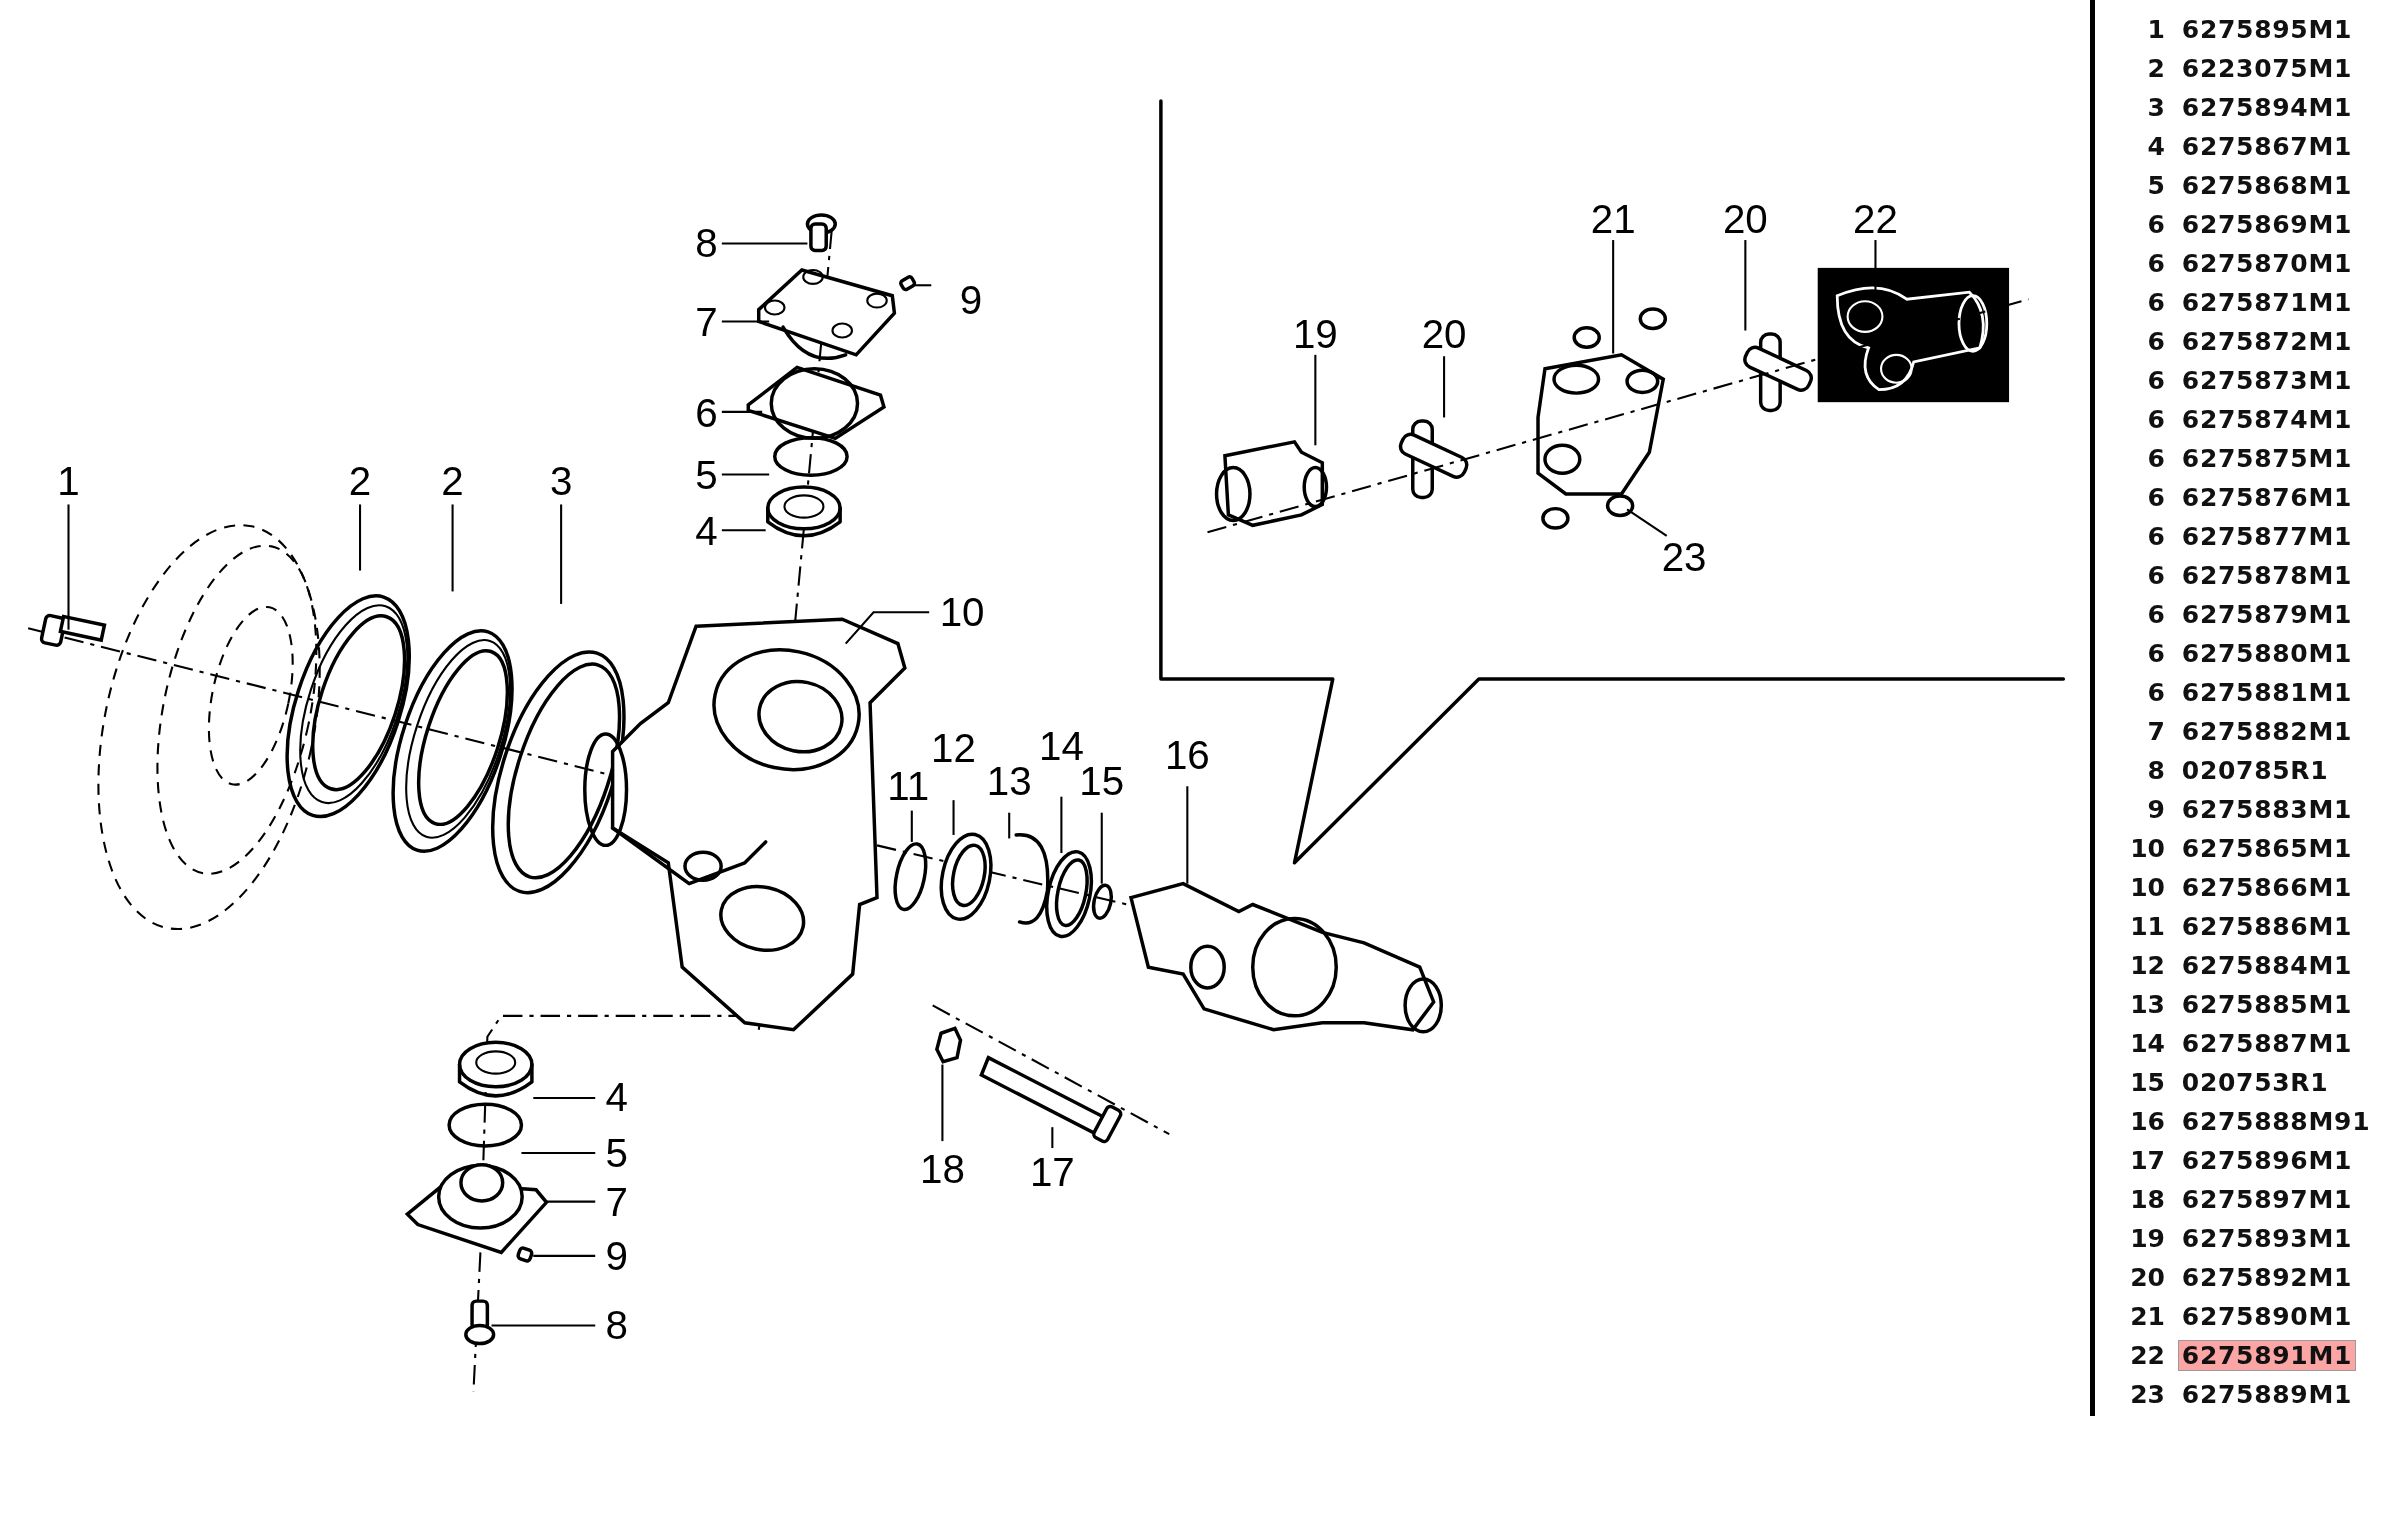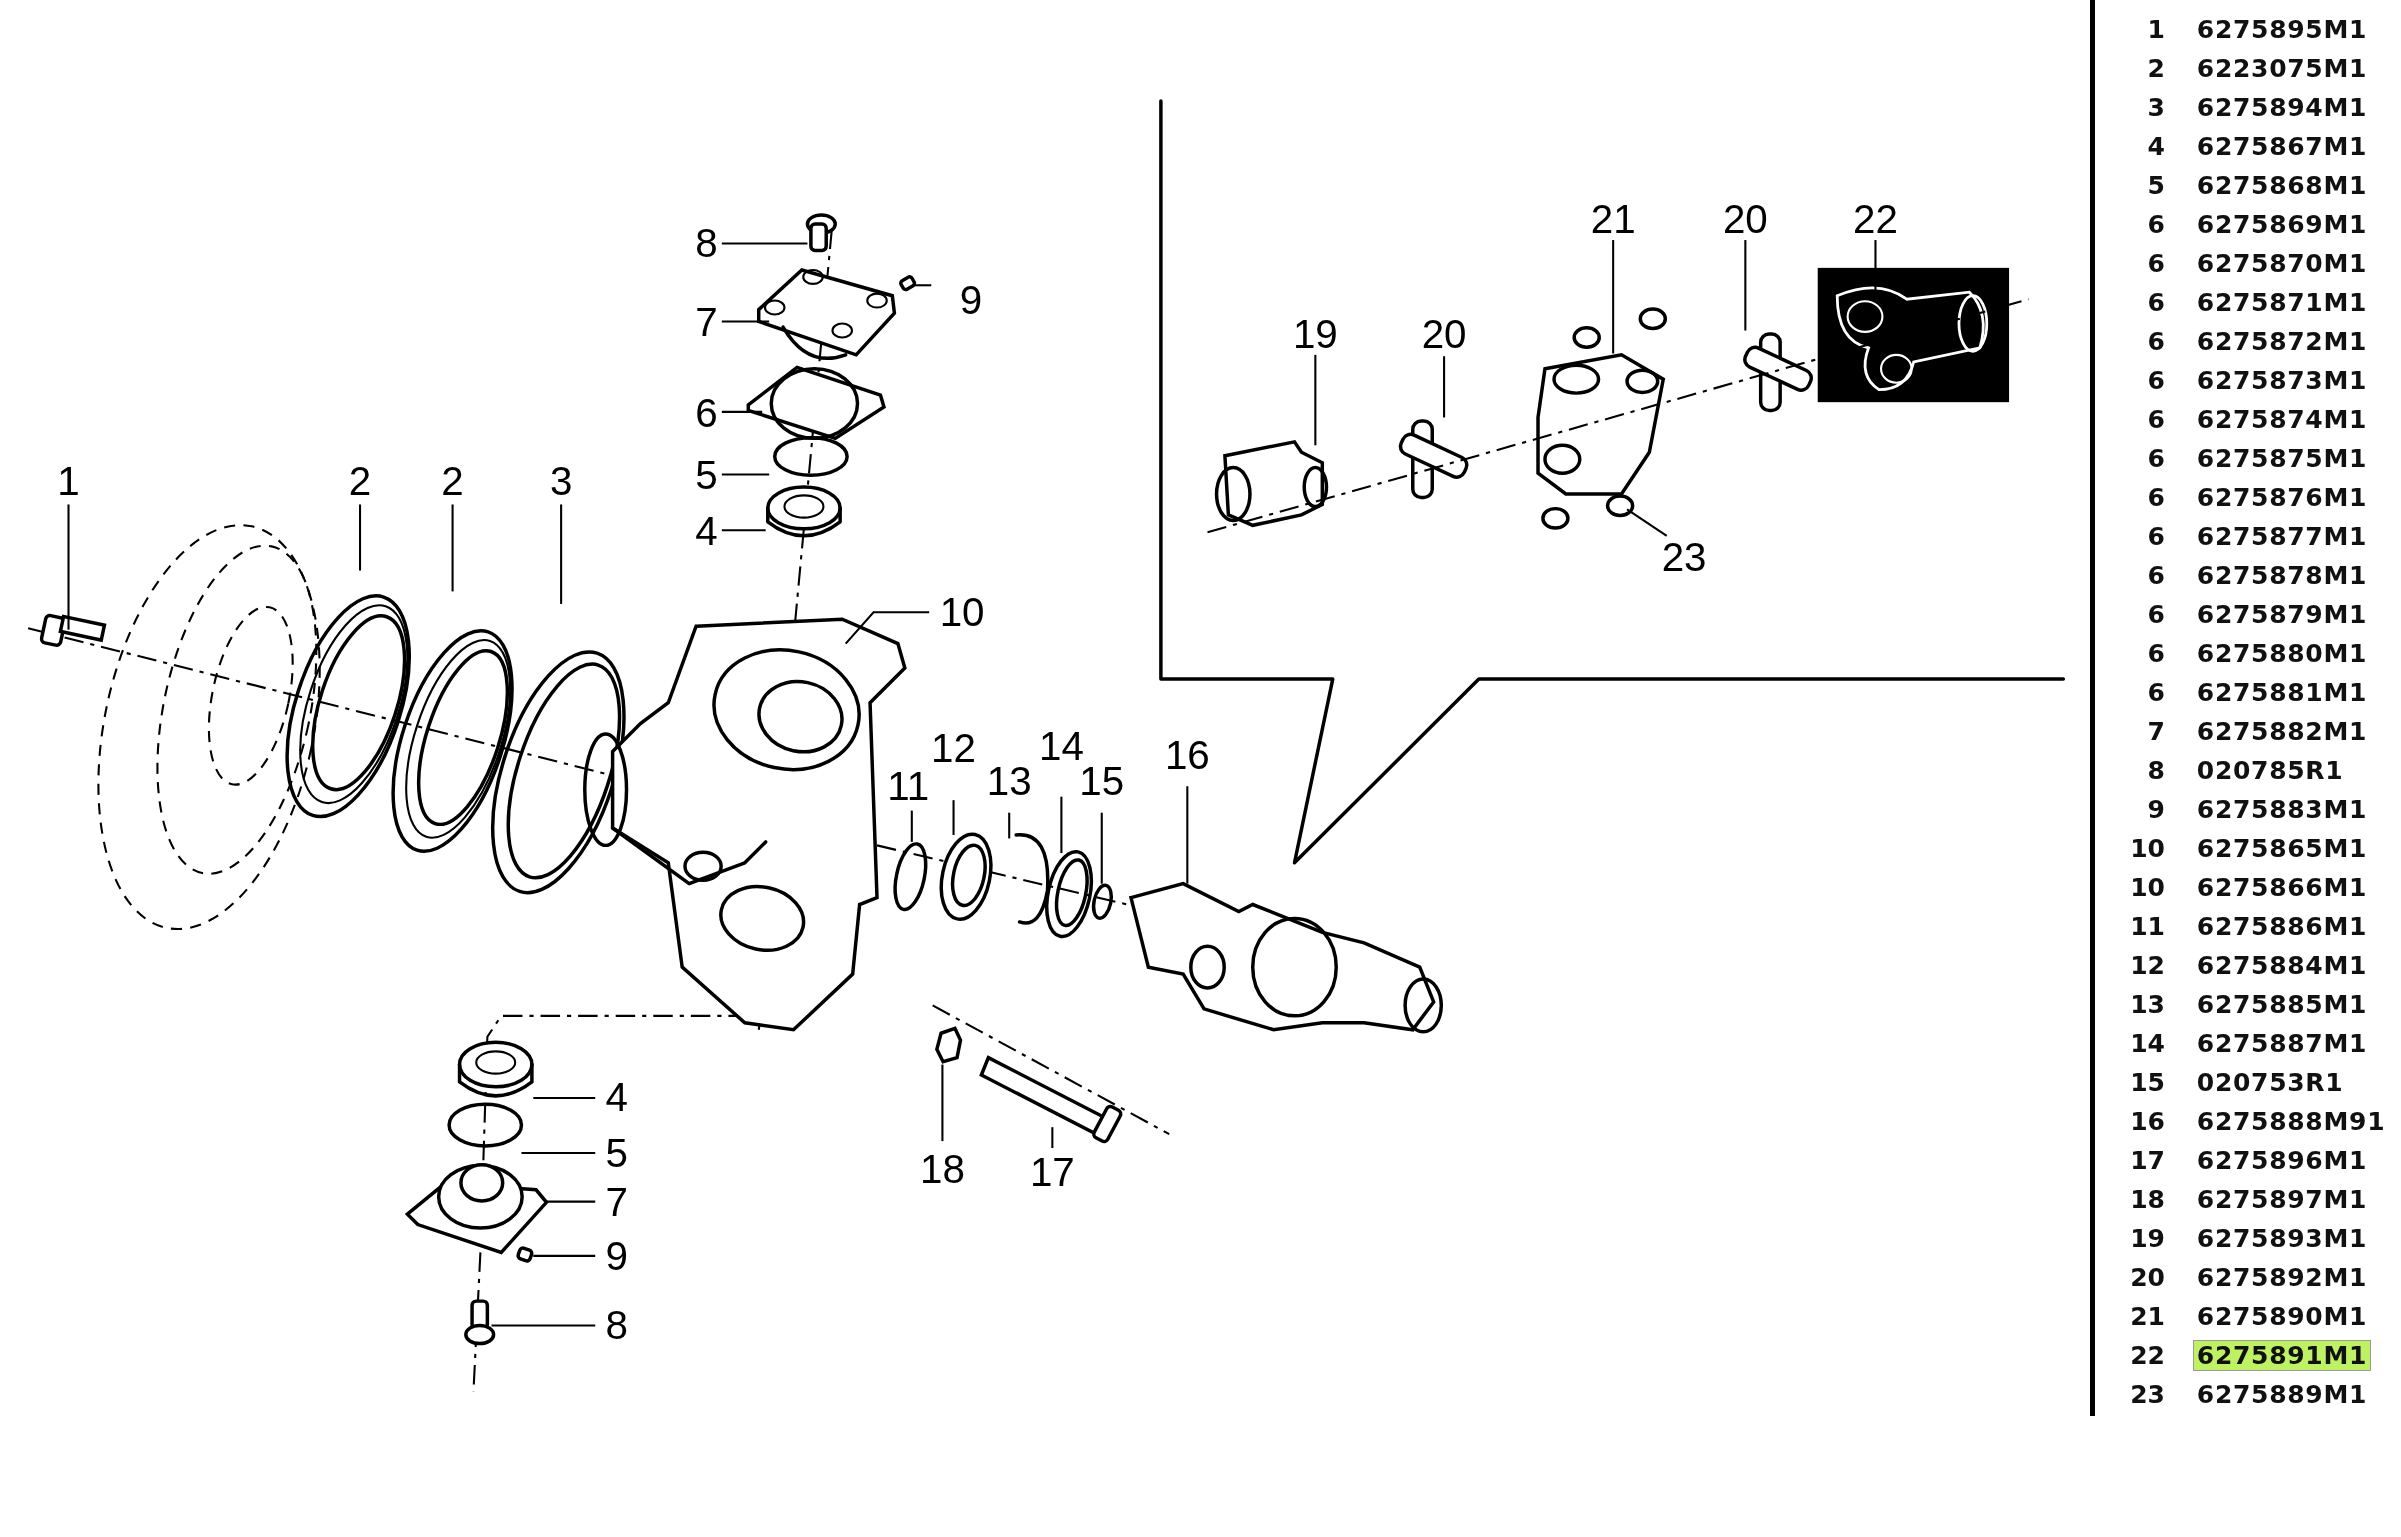--- a/index.html
+++ b/index.html
@@ -9,22 +9,22 @@
   .st { fill:none; stroke:#000; stroke-width:5; stroke-linejoin:round; stroke-linecap:round; }
   .th { fill:none; stroke:#000; stroke-width:3; }
   .ld { fill:none; stroke:#000; stroke-width:3; }
   .cl { fill:none; stroke:#000; stroke-width:3; stroke-dasharray:28 10 6 10; }
   .dash { fill:none; stroke:#000; stroke-width:3; stroke-dasharray:16 12; }
   .wf { fill:#fff; stroke:#000; stroke-width:5; }
   #divider { position:absolute; left:2090px; top:0; width:4.9px; height:1416px; background:#000; }
   #parts-list { position:absolute; left:2102px; top:9.7px; width:300px; }
   .row { position:relative; height:39px; font-family:"DejaVu Sans", sans-serif; font-weight:bold; font-size:25px; color:#111; filter:blur(0.4px); }
   .row .num { position:absolute; right:237px; top:5.6px; text-align:right; }
-  .row .pn { position:absolute; left:92px; top:5.6px; letter-spacing:0.7px; padding:0 2.8px; }
-  .row .pn.sel { background:#bef264; outline:1.4px solid #9a9a9a; }
+  .row .pn { position:absolute; left:77px; top:5.6px; letter-spacing:0.7px; padding:0 2.8px; }
+  .row .pn.sel { background:#fca5a5; outline:1.4px solid #9a9a9a; }
 </style>
 </head>
 <body>
 
 <svg id="diagram" viewBox="0 0 3000 2209" xmlns="http://www.w3.org/2000/svg">
 
   <g>
     <polyline class="st" points="1668,145 1668,976 1915,976 1860,1240 2125,976 2965,976"></polyline>
   </g>
 

